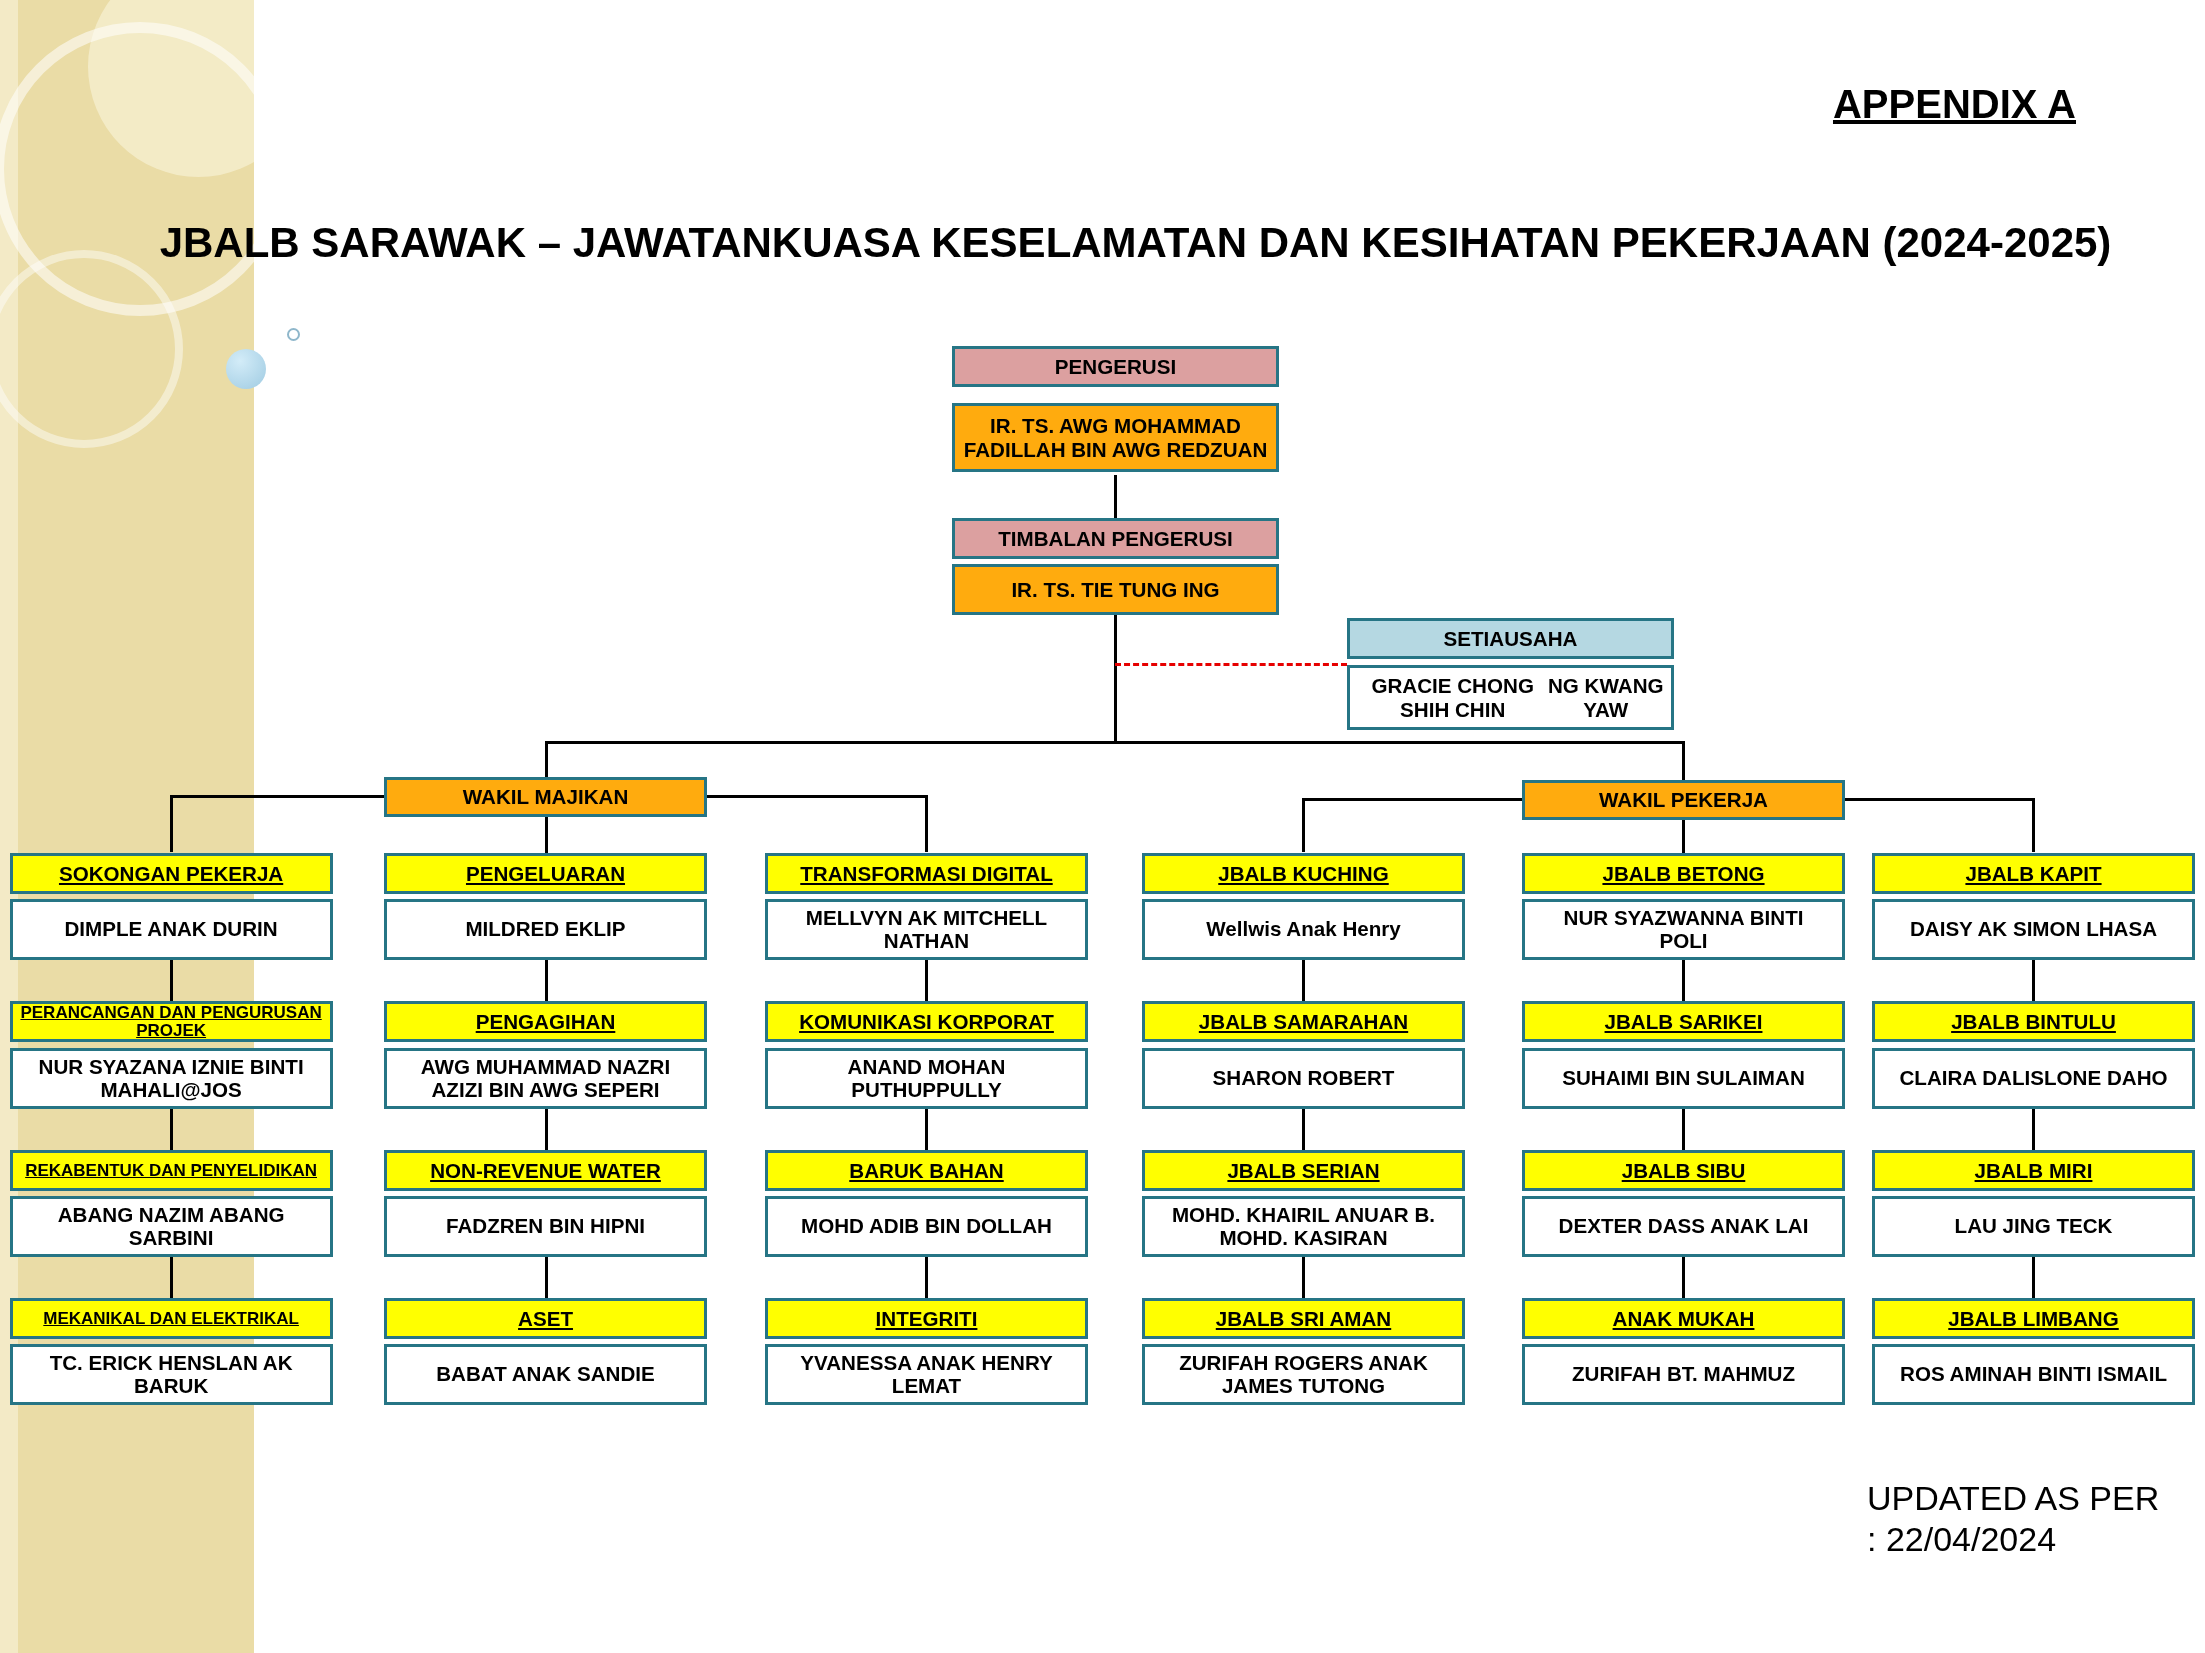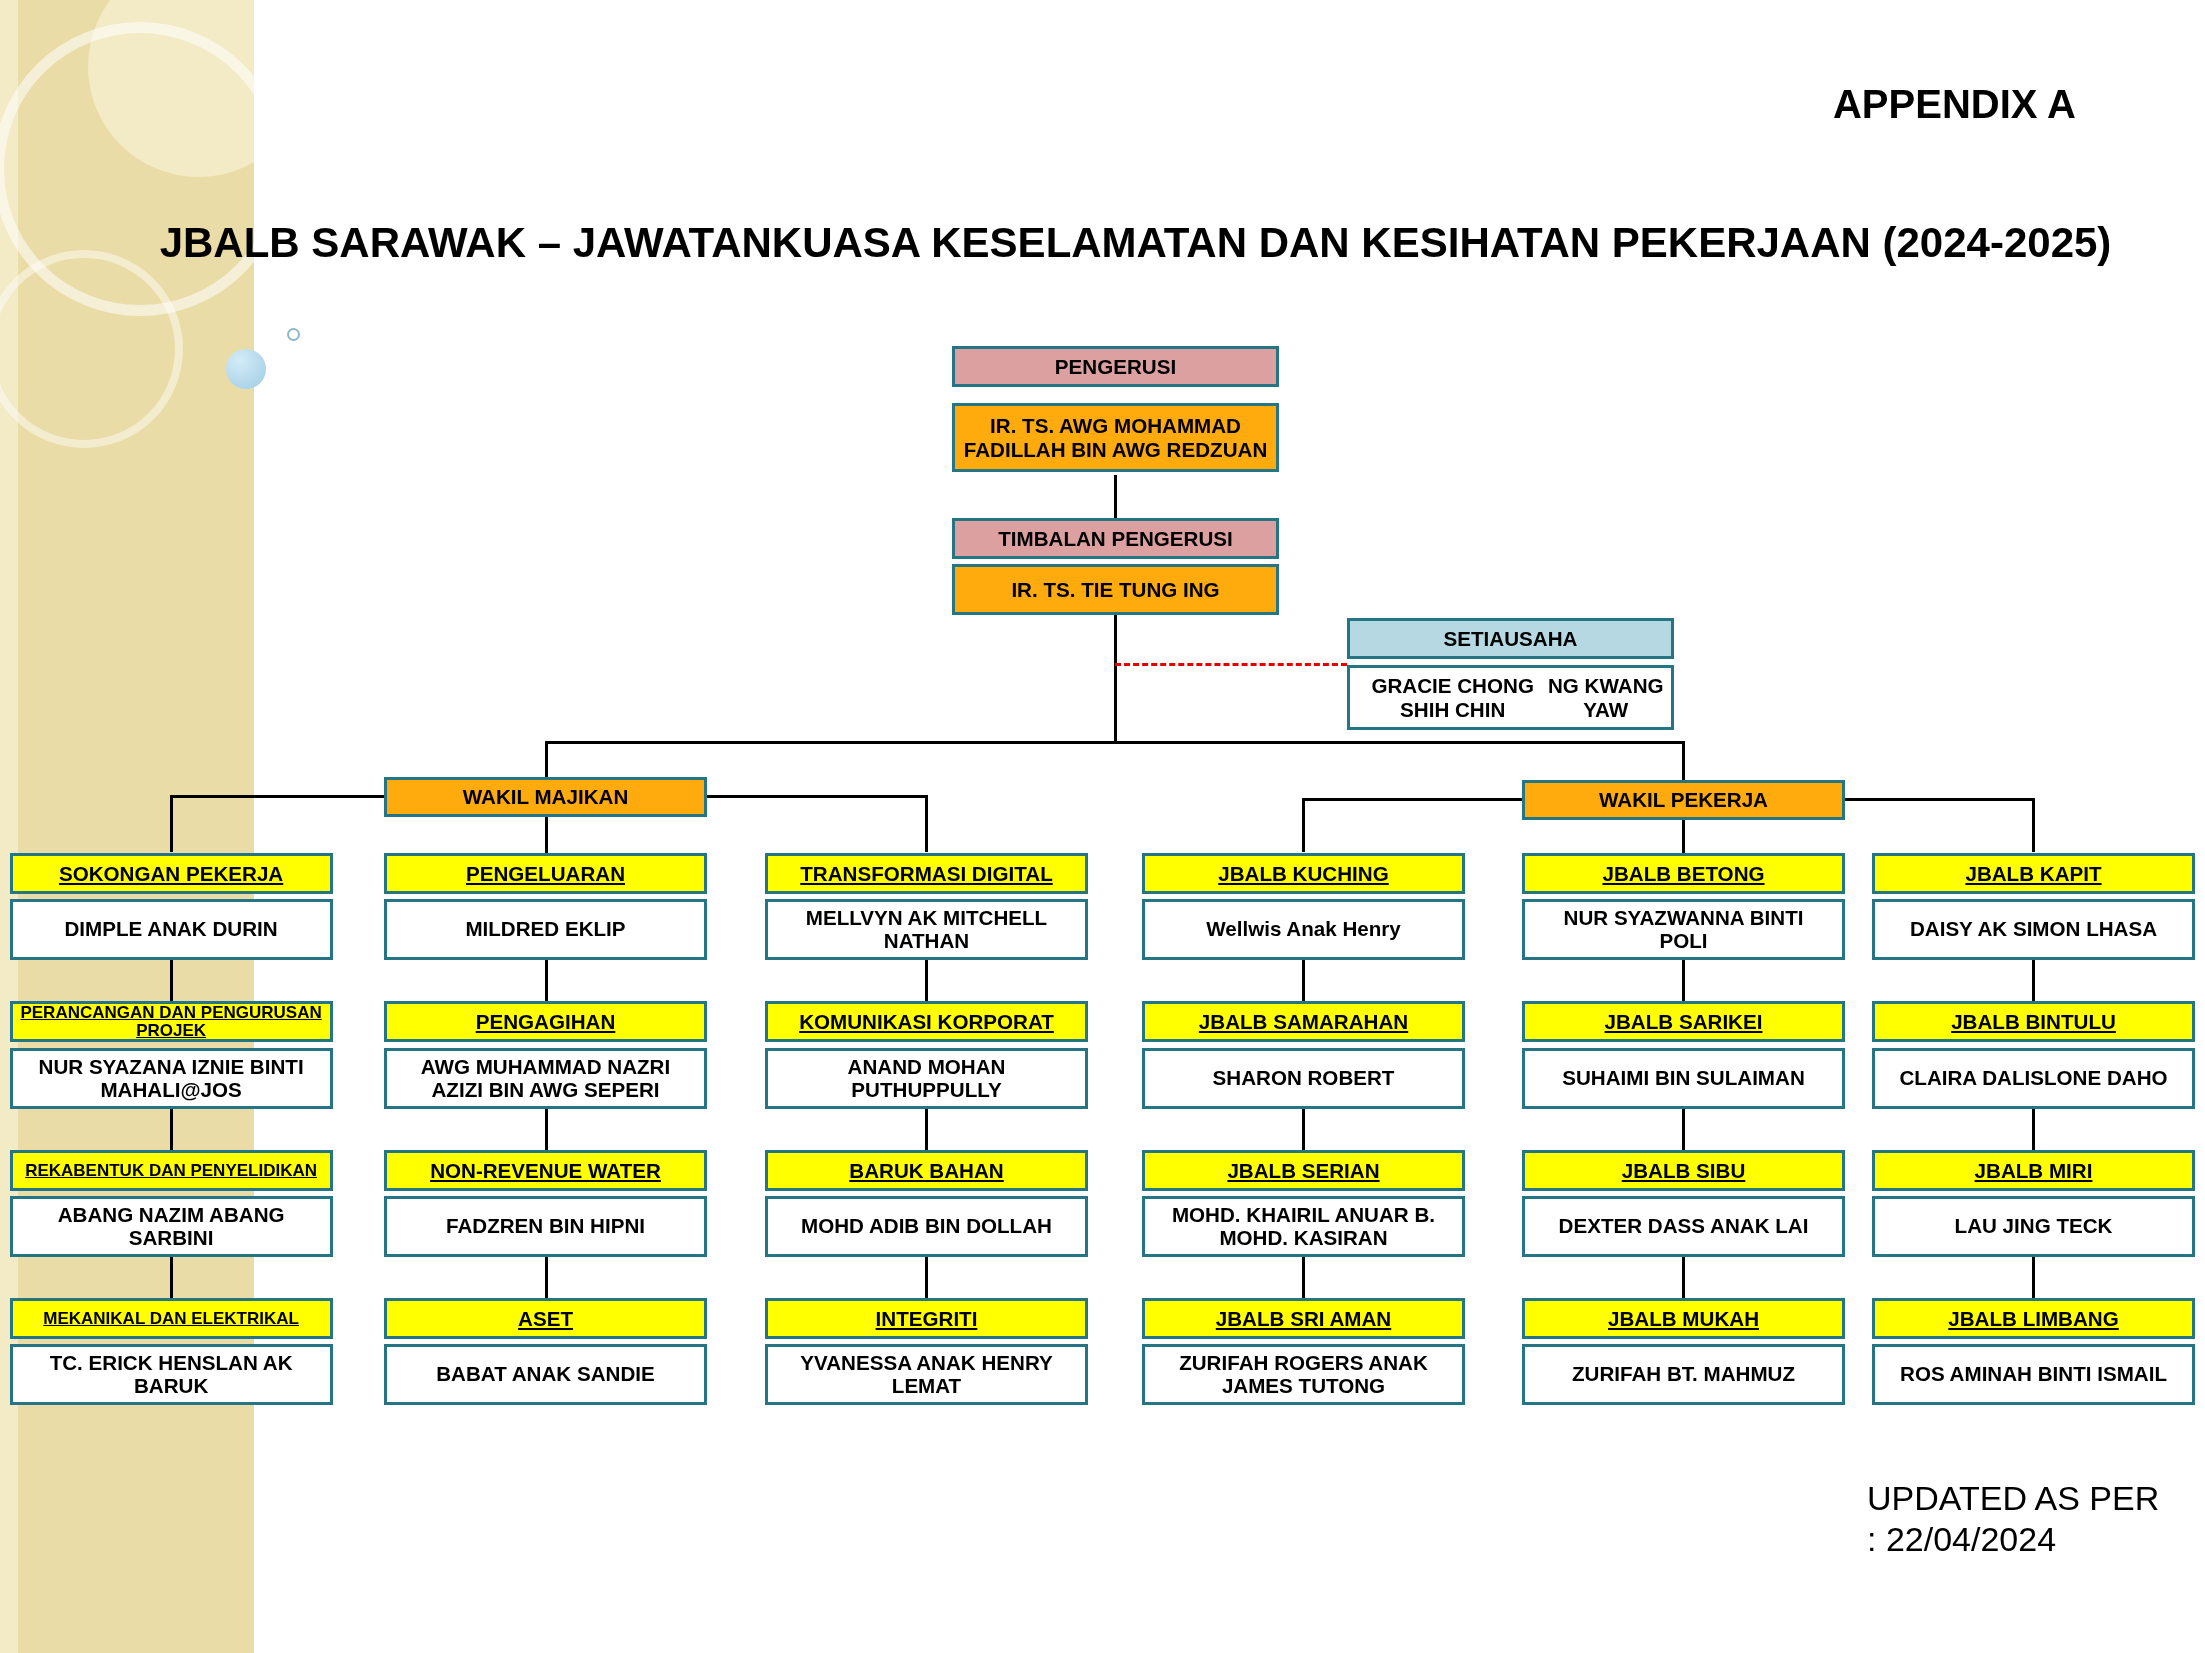--- a/index.html
+++ b/index.html
@@ -18,21 +18,21 @@
          border:11.8px solid rgba(255,255,255,0.55);}
   .ring2{position:absolute;left:-14.7px;top:250px;width:198px;height:198px;border-radius:50%;
          border:8.8px solid rgba(255,255,255,0.45);}
   .softcircle{position:absolute;left:88px;top:-44px;width:221px;height:221px;border-radius:50%;
          background:rgba(255,252,238,0.45);}
   .blue-dot{position:absolute;left:226px;top:349px;width:40px;height:40px;border-radius:50%;
          background:radial-gradient(circle at 35% 30%, #D3ECF8, #9FCBE2);}
   .tiny-ring{position:absolute;left:287px;top:328px;width:13.2px;height:13.2px;border-radius:50%;
          border:2.2px solid #8FB7CB;background:transparent;}
 
-  .appendix{position:absolute;top:82px;right:129px;font-size:40px;font-weight:700;}
+  .appendix{position:absolute;top:82px;right:129px;font-size:40px;font-weight:700;text-decoration:underline;}
   .title{position:absolute;left:110px;right:44px;top:219px;text-align:center;
          font-size:42px;font-weight:700;white-space:nowrap;}
 
   
   .vline{position:absolute;width:2.9px;background:#000;}
   .hline{position:absolute;height:2.9px;background:#000;}
   .rdash{position:absolute;height:0;border-top:3.7px dashed var(--red);}
 
   
   .box{position:absolute;width:323px;border:3.7px solid var(--teal);display:flex;
@@ -254,21 +254,21 @@
   <div class="box bdy col5 br2">
       <span>SUHAIMI BIN SULAIMAN</span>
     </div>
   <div class="box hdr col5 hr3">
       <span>JBALB SIBU</span>
     </div>
   <div class="box bdy col5 br3">
       <span>DEXTER DASS ANAK LAI</span>
     </div>
   <div class="box hdr col5 hr4">
-      <span>JBALB MUKAH</span>
+      <span>ANAK MUKAH</span>
     </div>
   <div class="box bdy col5 br4">
       <span>ZURIFAH BT. MAHMUZ</span>
     </div>
 
   <div class="box hdr col6 hr1">
       <span>JBALB KAPIT</span>
     </div>
   <div class="box bdy col6 br1">
       <span>DAISY AK SIMON LHASA</span>

